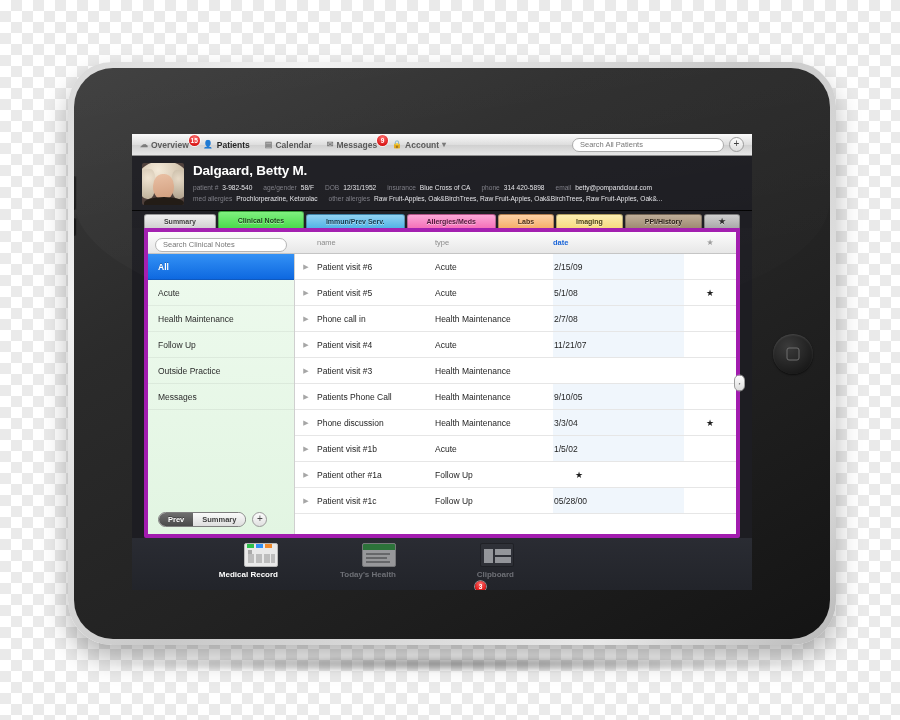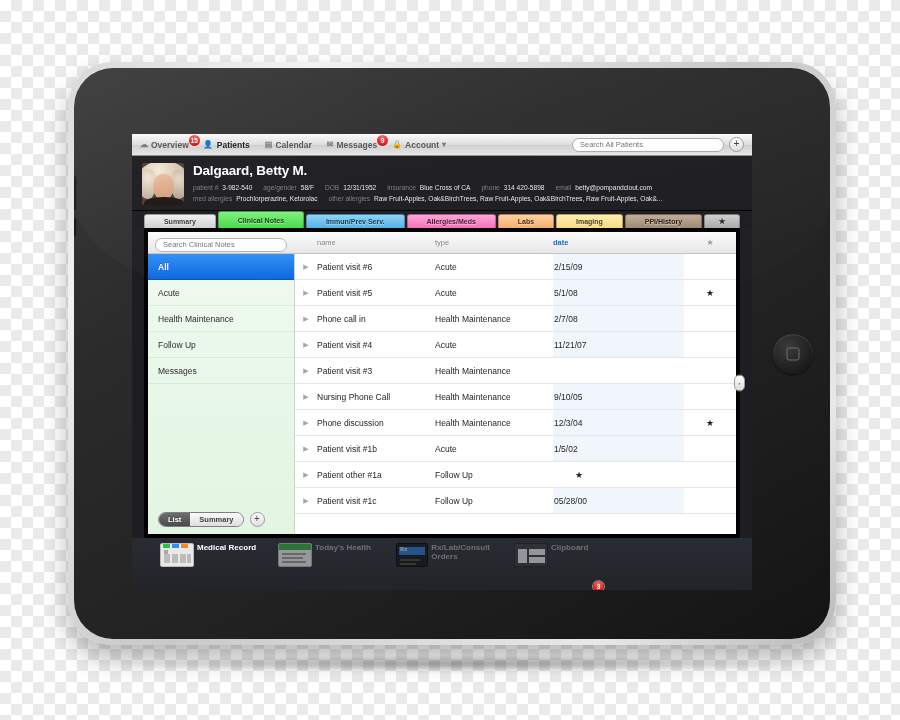--- a/index.html
+++ b/index.html
@@ -244,21 +244,21 @@
     border-bottom: none;
     overflow: hidden;
     white-space: nowrap;
   }
   .tab.star { flex: 0 0 36px; font-size: 8px; }
   .tab.active { height: 17px; }
 
   
   #panel {
     margin: 0 12px;
-    background: #000000;
+    background: #a21caf;
     padding: 4px;
     height: 310px;
     position: relative;
     border-radius: 0 0 2px 2px;
   }
   #panel-inner {
     background: #fff;
     height: 100%;
     display: flex;
     flex-direction: column;
@@ -421,21 +421,22 @@
     left: 0; right: 0; bottom: 0;
     height: 52px;
     background: linear-gradient(#2a2c33, #22242a);
     display: flex;
     align-items: flex-start;
     padding: 5px 0 0 28px;
   }
   .dock-item {
     width: 118px;
     display: flex;
-    align-items: flex-start;
+    flex-direction: column;
+    align-items: flex-end;
     gap: 3px;
     cursor: pointer;
     position: relative;
   }
   .dock-label {
     font-size: 8px;
     font-weight: bold;
     color: #6e7076;
   }
   .dock-item.active .dock-label { color: #ffffff; }
@@ -622,25 +623,26 @@
               <div class="ch ch-star">★</div>
             </div>
 
             <div id="body-row">
 
               <div id="sidebar">
                 <div class="side-item active">All</div>
                 <div class="side-item">Acute</div>
                 <div class="side-item">Health Maintenance</div>
                 <div class="side-item">Follow Up</div>
+                <div class="side-item">Outside Practice</div>
                 <div class="side-item">Messages</div>
                 <div id="side-spacer"></div>
                 <div id="side-foot">
                   <div id="seg">
-                    <div class="seg-btn on">List</div>
+                    <div class="seg-btn on">Prev</div>
                     <div class="seg-btn">Summary</div>
                   </div>
                   <div id="side-add">+</div>
                 </div>
               </div>
 
               <div id="rows">
                 <div class="row">
                   <div class="cell-disc">▶</div>
                   <div class="cell-name">Patient visit #6</div>
@@ -670,30 +672,30 @@
                   <div class="cell-star"></div>
                 </div>
                 <div class="row">
                   <div class="cell-disc">▶</div>
                   <div class="cell-name">Patient visit #3</div>
                   <div class="cell-type">Health Maintenance</div>
                   <div class="cell-star"></div>
                 </div>
                 <div class="row">
                   <div class="cell-disc">▶</div>
-                  <div class="cell-name">Nursing Phone Call</div>
+                  <div class="cell-name">Patients Phone Call</div>
                   <div class="cell-type">Health Maintenance</div>
                   <div class="cell-date">9/10/05</div>
                   <div class="cell-star"></div>
                 </div>
                 <div class="row">
                   <div class="cell-disc">▶</div>
                   <div class="cell-name">Phone discussion</div>
                   <div class="cell-type">Health Maintenance</div>
-                  <div class="cell-date">12/3/04</div>
+                  <div class="cell-date">3/3/04</div>
                   <div class="cell-star">★</div>
                 </div>
                 <div class="row">
                   <div class="cell-disc">▶</div>
                   <div class="cell-name">Patient visit #1b</div>
                   <div class="cell-type">Acute</div>
                   <div class="cell-date">1/5/02</div>
                   <div class="cell-star"></div>
                 </div>
                 <div class="row">
@@ -735,29 +737,20 @@
           <div class="dock-item">
             <div class="dock-ico ico-visit">
               <div class="hd"></div>
               <div class="ln l1"></div>
                 <div class="ln l2"></div>
                 <div class="ln l3"></div>
             </div>
             <div class="dock-label">Today's Health</div>
           </div>
 
-          <div class="dock-item">
-            <div class="dock-ico ico-rx">
-              <div class="bar"></div>
-              <div class="rxt">Rx</div>
-              <div class="ln l1"></div>
-                <div class="ln l2"></div>
-            </div>
-            <div class="dock-label">Rx/Lab/Consult Orders</div>
-          </div>
 
           <div class="dock-item">
             <div class="dock-ico ico-clip">
               <div class="bk k1"></div>
                 <div class="bk k2"></div>
                 <div class="bk k3"></div>
             </div>
             <div class="dock-label">Clipboard</div>
             <div class="dock-badge">3</div>
           </div>

